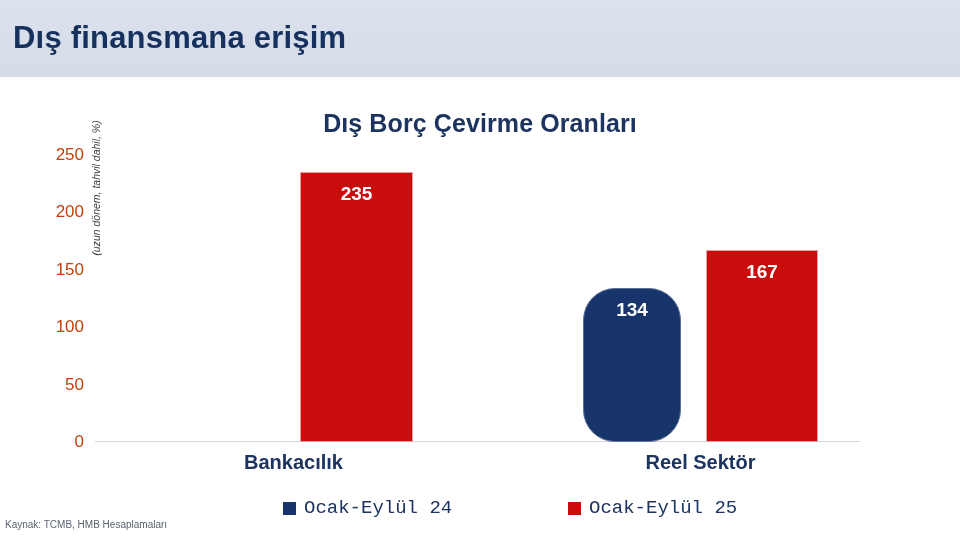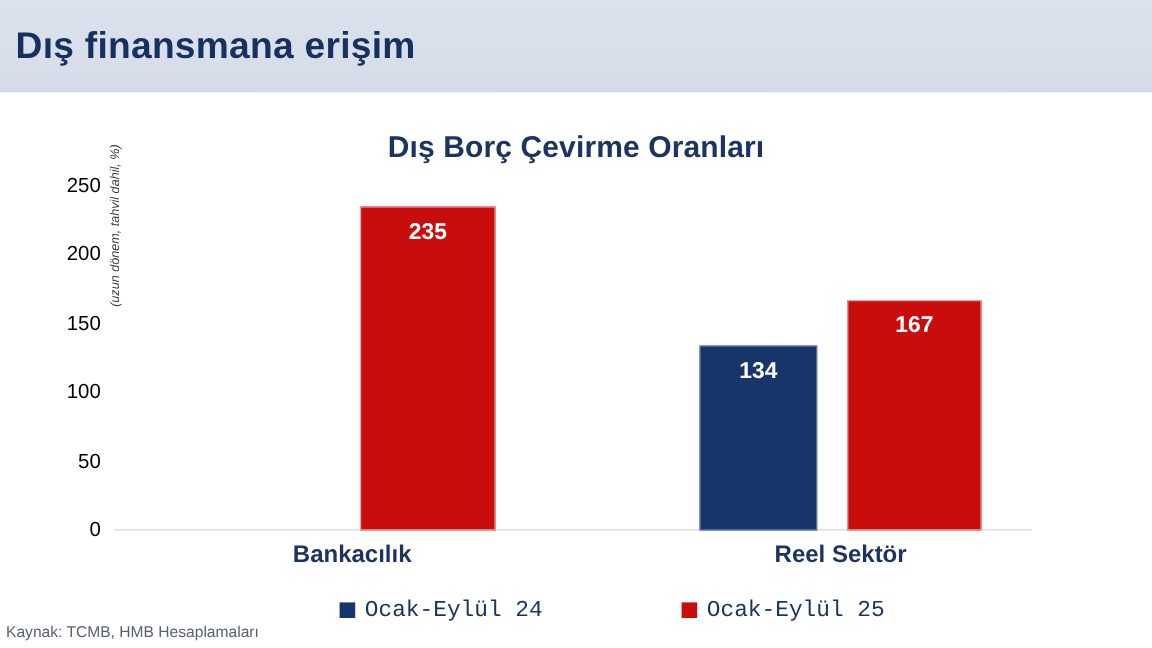--- a/index.html
+++ b/index.html
@@ -80,21 +80,21 @@
     white-space: nowrap;
     text-align: center;
   }
 
   .tick-label {
     position: absolute;
     right: 0;
     width: 46px;
     text-align: right;
     font-size: 17px;
-    color: #000000;
+    color: #c2410c;
     transform: translateY(-50%);
   }
   .tick-row {
     position: absolute;
     left: 0;
     width: 100%;
     height: 0;
   }
   #axis-line {
     position: absolute;
@@ -162,21 +162,21 @@
     width: 13px;
     height: 13px;
     display: inline-block;
   }
 
   
   #source-note {
     position: absolute;
     left: 5px;
     top: 519px;
-    font-size: 13px;
+    font-size: 10px;
     color: #5a6270;
     white-space: nowrap;
   }
 </style>
 </head>
 <body>
 
 <div id="slide-header">
   <div id="slide-title">Dış finansmana erişim</div>
 </div>
@@ -207,21 +207,21 @@
     <div class="tick-row" style="top:0px;">
       <div class="tick-label" style="left:-57px;">250</div>
     </div>
 
     <div id="axis-line"></div>
 
     <div class="bar red" style="left:205px; width:113px; height:269.8px;">
       <div class="bar-value">235</div>
     </div>
 
-    <div class="bar navy" style="left:488px; width:98px; height:153.8px;">
+    <div class="bar navy" style="left:488px; width:98px; height:153.8px;border-radius:32px;">
       <div class="bar-value">134</div>
     </div>
     <div class="bar red" style="left:611px; width:112px; height:191.7px;">
       <div class="bar-value">167</div>
     </div>
 
     <div class="cat-label" style="left:79px; width:239px;">Bankacılık</div>
     <div class="cat-label" style="left:488px; width:235px;">Reel Sektör</div>
 
   </div>

